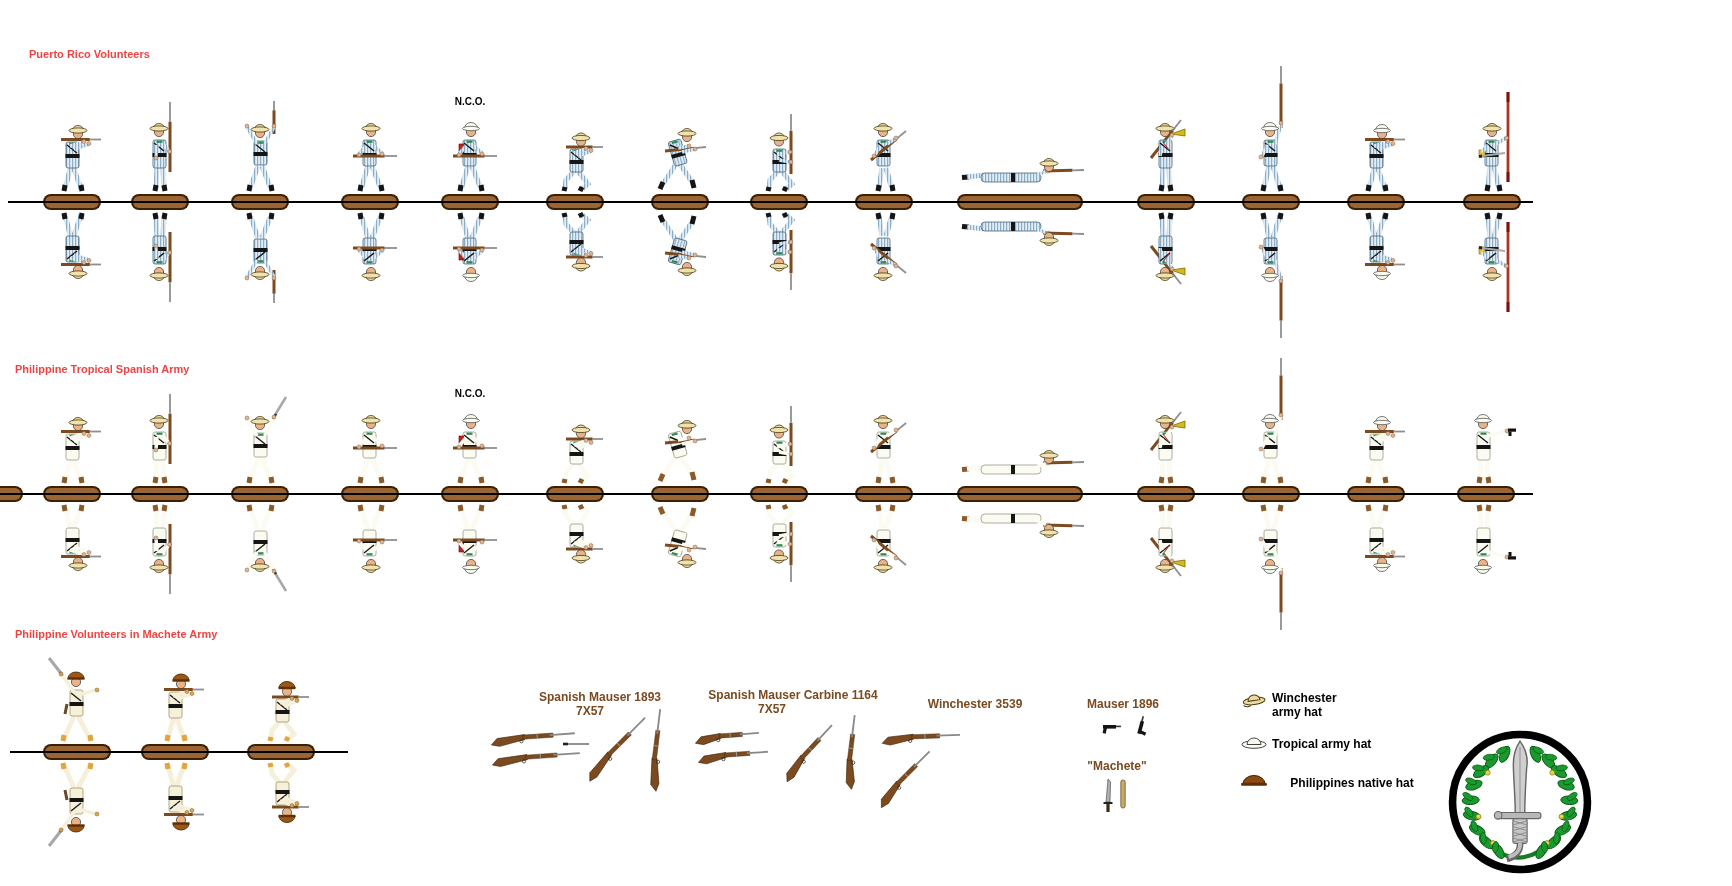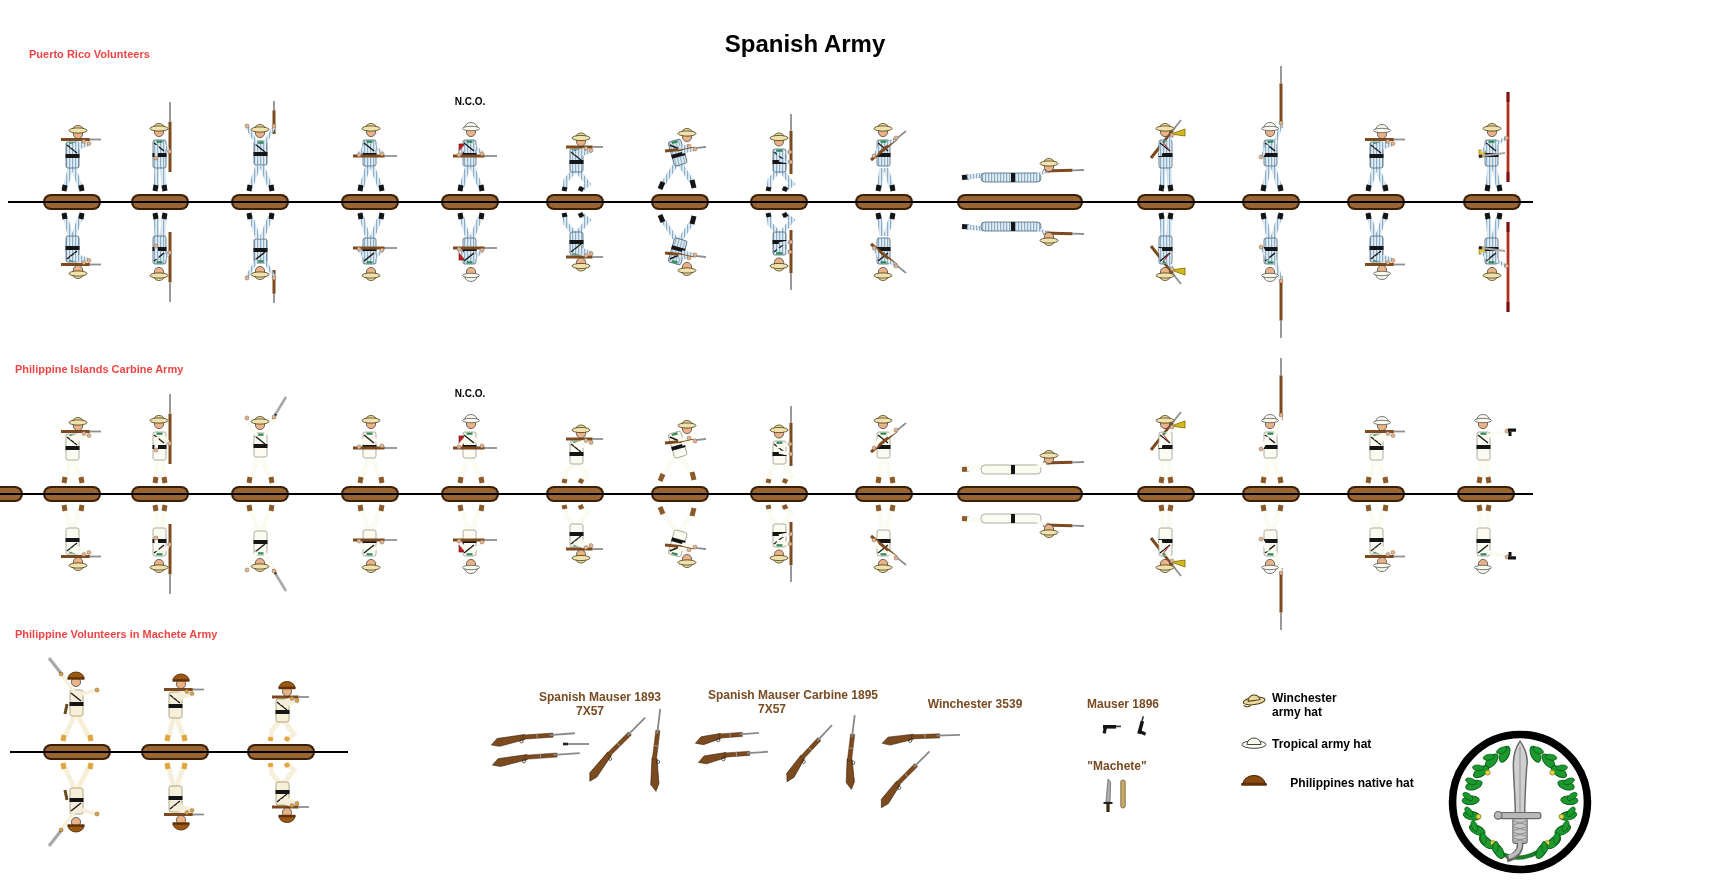--- a/index.html
+++ b/index.html
@@ -35,23 +35,22 @@
 <div id="sheet">
   <svg width="0" height="0" style="position:absolute">
     <defs>
       <pattern id="stripePat" width="3" height="4" patternUnits="userSpaceOnUse">
         <rect width="3" height="4" fill="#e4edf4"></rect>
         <rect width="1.2" height="4" fill="#89aec9"></rect>
       </pattern>
     </defs>
   </svg>
 
-  <div class="title">Spanish Army</div>
   <div class="section-label" id="sec0-label">Puerto Rico Volunteers</div>
-  <div class="section-label" id="sec1-label">Philippine Islands Carbine  Army</div>
+  <div class="section-label" id="sec1-label">Philippine Tropical Spanish  Army</div>
   <div class="section-label" id="sec2-label">Philippine Volunteers in Machete Army</div>
 
   <svg id="weapon-icons" width="760" height="130">
       <g transform="translate(93,37) rotate(-4)">
         <path d="M-42,5 L-36,-1 L-8.4,-3 L-8.4,2 L-34,7 Z" fill="#7b4a1e" stroke="#3a2008" stroke-width="0.6"></path>
         <rect x="-10.08" y="-2.6" width="30.24" height="4.2" fill="#7b4a1e" stroke="#3a2008" stroke-width="0.4"></rect>
         <line x1="16.8" y1="-0.8" x2="42" y2="-0.8" stroke="#888" stroke-width="1.8"></line>
         <circle cx="-11.760000000000002" cy="3.5" r="1.6" fill="none" stroke="#222" stroke-width="0.7"></circle>
         <line x1="4.2" y1="-3" x2="4.2" y2="2" stroke="#999" stroke-width="1"></line>
       </g>
@@ -1564,21 +1563,21 @@
         <circle cx="41" cy="54.5" r="2" fill="#e2a43e" stroke="#555" stroke-width="0.4"></circle>
         <circle cx="46" cy="56.5" r="2" fill="#e2a43e" stroke="#555" stroke-width="0.4"></circle>
         <circle cx="36" cy="47.5" r="4.6" fill="#e9b387" stroke="#333" stroke-width="0.7"></circle>
         <path d="M28,44 a8,6.5 0 0 1 16,0 Z" fill="#9c5812" stroke="#3c2002" stroke-width="0.8"></path>
         <rect x="27.5" y="42.8" width="17" height="2.4" fill="#5c2f06"></rect>
       </svg>
       <div class="base" style="width:68px"></div>
     </div>
     <div class="weapon-label" style="left: 600px; top: 690px;">Spanish Mauser 1893</div>
     <div class="weapon-label" style="left: 590px; top: 704px;">7X57</div>
-    <div class="weapon-label" style="left: 793px; top: 688px;">Spanish Mauser Carbine 1895</div>
+    <div class="weapon-label" style="left: 793px; top: 688px;">Spanish Mauser Carbine 1164</div>
     <div class="weapon-label" style="left: 772px; top: 702px;">7X57</div>
     <div class="weapon-label" style="left: 975px; top: 697px;">Winchester 3539</div>
     <div class="weapon-label" style="left: 1123px; top: 697px;">Mauser 1896</div>
     <div class="weapon-label" style="left: 1117px; top: 759px;">"Machete"</div>
     <div class="legend-icon" style="left: 1238px; top: 690px;"><svg width="34" height="20" viewBox="0 0 34 20">
         <g transform="rotate(-8 16 10)">
           <ellipse cx="16" cy="11" rx="11" ry="3.6" fill="#ecd9a0" stroke="#4a3a10" stroke-width="1"></ellipse>
           <path d="M10,10.5 a6,5.5 0 0 1 12,0 z" fill="#ecd9a0" stroke="#4a3a10" stroke-width="1"></path>
           <path d="M5,14 q3,3 7,1" stroke="#4a3a10" stroke-width="1" fill="none"></path>
         </g>

